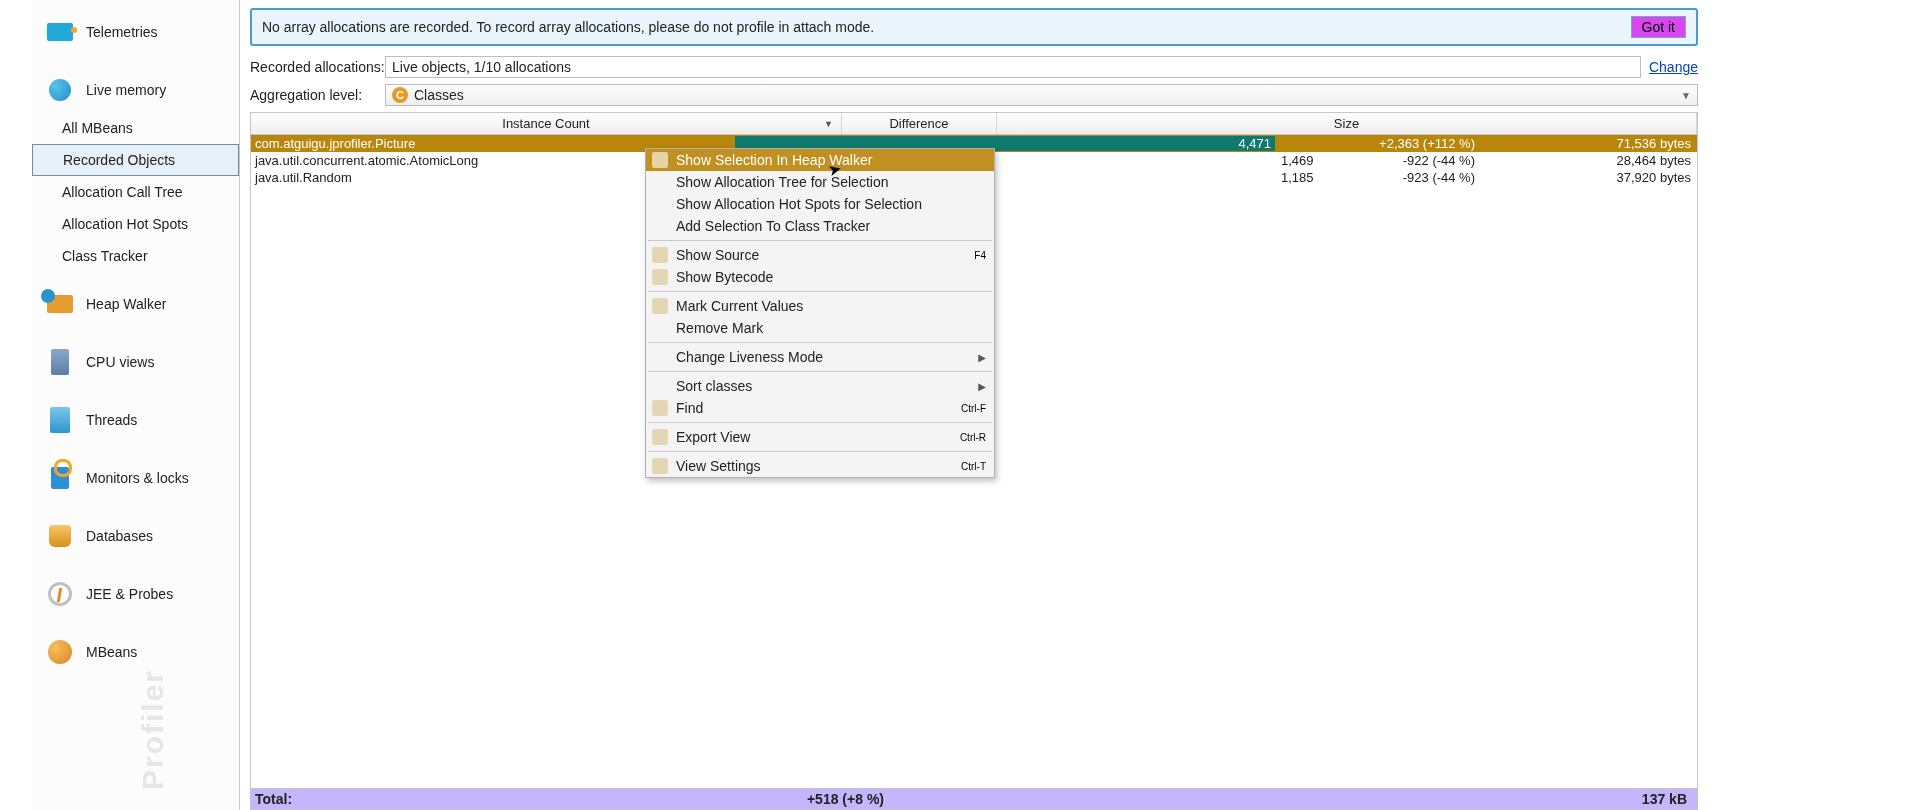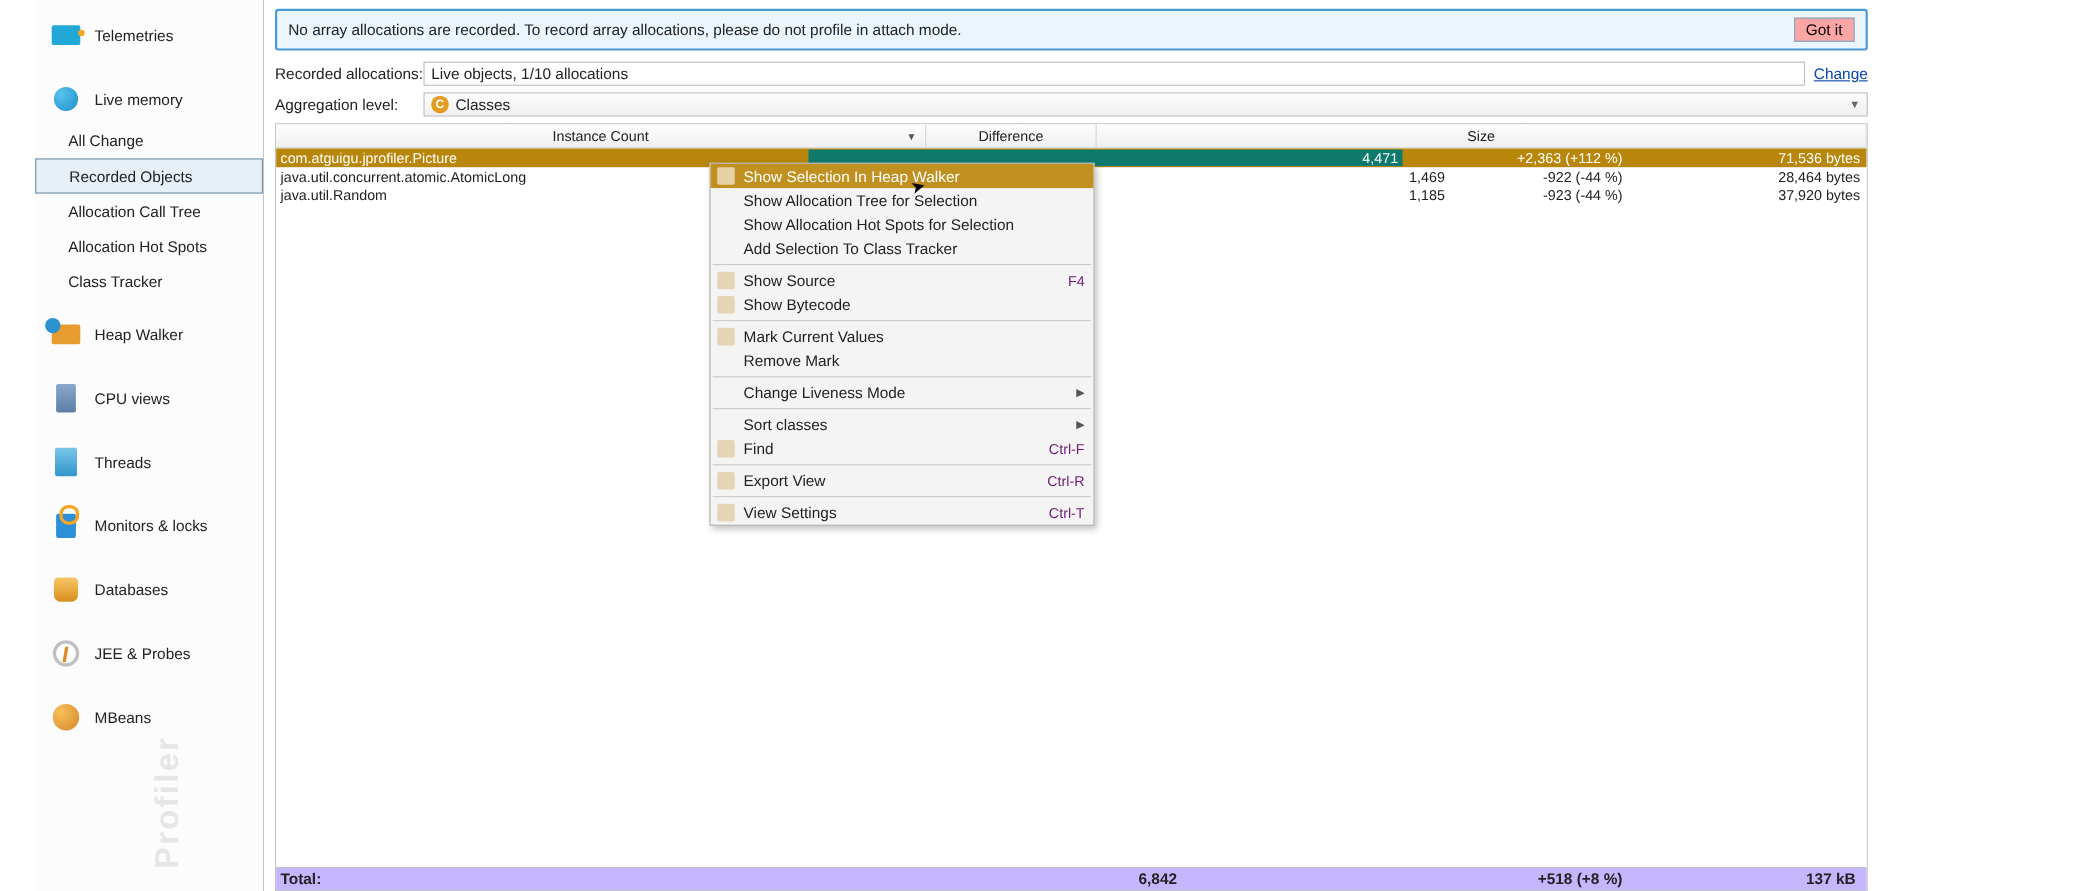--- a/index.html
+++ b/index.html
@@ -8,21 +8,21 @@
 .sidebar { width: 208px; background: #fcfcfc; border-right: 1px solid #c5c5c5; padding-top: 10px; }
 .sidebar-item { display: flex; align-items: center; padding: 6px 8px 6px 12px; cursor: pointer; font-size: 14px; }
 .sidebar-sub { padding-left: 30px; font-size: 14px; height: 32px; display:flex; align-items:center; }
 .sidebar-sub.selected { border: 1px solid #6a8fab; background: #e7f0f7; }
 .side-icon { width: 32px; height: 32px; display:flex; align-items:center; justify-content:center; }
 .side-label { margin-left: 10px; }
 .wm { position:absolute; left:170px; bottom:20px; transform: rotate(-90deg); transform-origin:left bottom; color:#e6e6e6; font-size:30px; font-weight:600; letter-spacing:2px; pointer-events:none;}
 .main { flex:1; display:flex; flex-direction:column; position:relative; }
 .banner { margin:8px 10px; border:2px solid #4a9ad6; border-radius:3px; background:#eaf5fd; padding:6px 10px; display:flex; align-items:center; font-size:14px; }
 .banner .msg { flex:1; }
-.got-it { border:1px solid #7aa7c7; padding:2px 10px; background:#fca5a5; cursor:pointer; font-size:14px;}
+.got-it { border:1px solid #7aa7c7; padding:2px 10px; background:#d946ef; cursor:pointer; font-size:14px;}
 .row-line { display:flex; align-items:center; padding: 2px 10px 2px 10px; font-size:14px; }
 .row-line .lbl { width: 135px; }
 .row-line .field { flex:1; border:1px solid #bdbdbd; background:#fff; padding:2px 6px; margin-right:8px; }
 .change-link { color:#0645ad; text-decoration:underline; cursor:pointer; }
 .agg-row { margin-top:2px; }
 .agg-field { display:flex; align-items:center; border:1px solid #bdbdbd; background: linear-gradient(#fdfdfd,#efefef); padding:2px 6px; flex:1; }
 .agg-field .c-badge { width:16px;height:16px;border-radius:8px;background:#e69a1f;color:#fff;font-weight:bold;font-size:11px;display:flex;align-items:center;justify-content:center;margin-right:6px;}
 .agg-field .chev { margin-left:auto; color:#666; font-size:10px;}
 .table { margin: 4px 10px 0 10px; border:1px solid #c5c5c5; flex:1; display:flex; flex-direction:column; overflow:hidden; }
 .thead { display:flex; background: linear-gradient(#fdfdfd,#f0f0f0); border-bottom:1px solid #c5c5c5; }
@@ -46,21 +46,21 @@
 .td-size { flex:1; text-align:right; padding-right:6px; }
 .total-row { border-top:1px solid #c5c5c5; display:flex; font-weight:bold; font-size:14px; padding:2px 0; background:#c4b5fd;}
 .total-lbl { flex:0 0 484px; padding-left:4px;}
 .total-count { flex:0 0 591px; text-align:left; padding-left:300px;}
 .total-diff { flex:0 0 155px; text-align:right; padding-right:6px;}
 .total-size { flex:1; text-align:right; padding-right:10px;}
 .context-menu { position:absolute; left:405px; top:148px; width:350px; background:#f4f4f4; border:1px solid #b0b0b0; box-shadow:2px 3px 6px rgba(0,0,0,0.25); z-index:50;}
 .cm-item { display:flex; align-items:center; height:22px; padding:0 8px 0 30px; font-size:14px; cursor:pointer;}
 .cm-item.selected { background:#c09020; color:#fff;}
 .cm-sep { height:1px; background:#cacaca; margin:3px 2px;}
-.cm-shortcut { margin-left:auto; color:#701a75; font-size:13px;}
+.cm-shortcut { margin-left:auto; color:#000000; font-size:10px;}
 .cm-arrow { margin-left:auto; font-size:10px; color:#555;}
 .cm-icon { position:absolute; left:6px; width:16px; height:16px; }
 .cm-item { position:relative;}
 .cursor { position:absolute; left:588px; top:160px; z-index:60; font-size:16px; color:#000; transform:rotate(-15deg);}
 
 .ic-tele { width:26px;height:18px;background:#22a8d6;border-radius:2px;position:relative;}
 .ic-tele:after{content:"";position:absolute;right:-4px;top:4px;width:6px;height:6px;background:#f5a623;border-radius:3px;}
 .ic-mem { width:22px;height:22px;background:radial-gradient(circle at 30% 30%, #59c3ef,#1d8fc7);border-radius:11px;}
 .ic-heap { width:26px;height:18px;background:#e69c2f;border-radius:2px;position:relative;}
 .ic-heap:before{content:"";position:absolute;left:-6px;top:-6px;width:14px;height:14px;background:#2a92cf;border-radius:7px;}
@@ -84,21 +84,21 @@
         </span>
       <span class="side-label">Telemetries</span>
     </div>
     <div class="sidebar-item" style="margin-top:14px;">
       <span class="side-icon">
           <span class="ic-mem"></span>
         </span>
       <span class="side-label">Live memory</span>
     </div>
     <div class="sidebar-sub">
-        <span>All Change</span>
+        <span>All MBeans</span>
       </div>
     <div class="sidebar-sub selected">
         <span>Recorded Objects</span>
       </div>
     <div class="sidebar-sub">
         <span>Allocation Call Tree</span>
       </div>
     <div class="sidebar-sub">
         <span>Allocation Hot Spots</span>
       </div>
@@ -211,21 +211,20 @@
                 <div class="bar brown" style="width:146px"></div>
               </div>
               <span class="count-num">1,185</span>
             </div>
             <div class="td-diff">-923 (-44 %)</div>
             <div class="td-size">37,920 bytes</div>
           </div>
         </div>
       <div class="total-row">
         <div class="total-lbl">Total:</div>
-        <div class="total-count">6,842</div>
         <div class="total-diff">+518 (+8 %)</div>
         <div class="total-size">137 kB</div>
       </div>
     </div>
 
     <div class="context-menu" id="cmenu">
         <div class="cm-item selected">
           <span class="cm-icon" style="background:#fff;border-radius:2px;opacity:0.6;"></span>
           <span>Show Selection In Heap Walker</span>
         </div>

